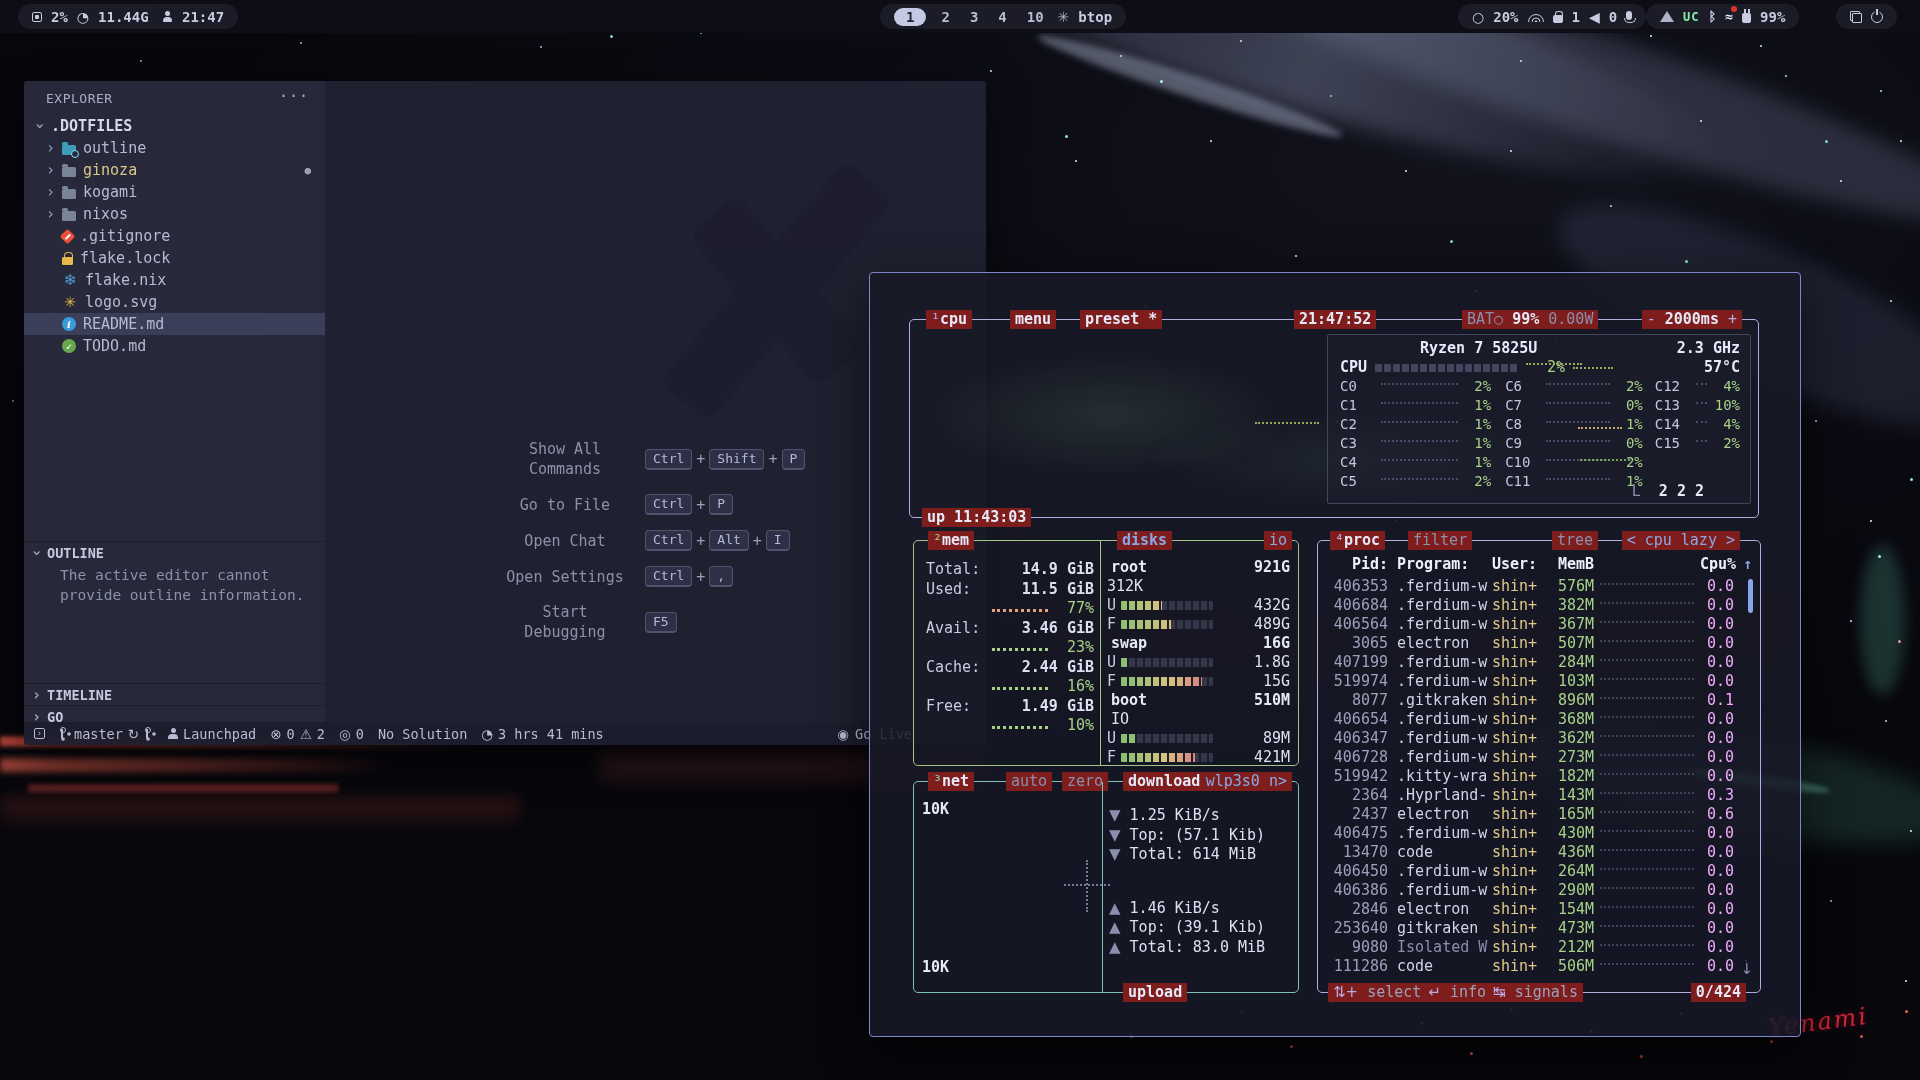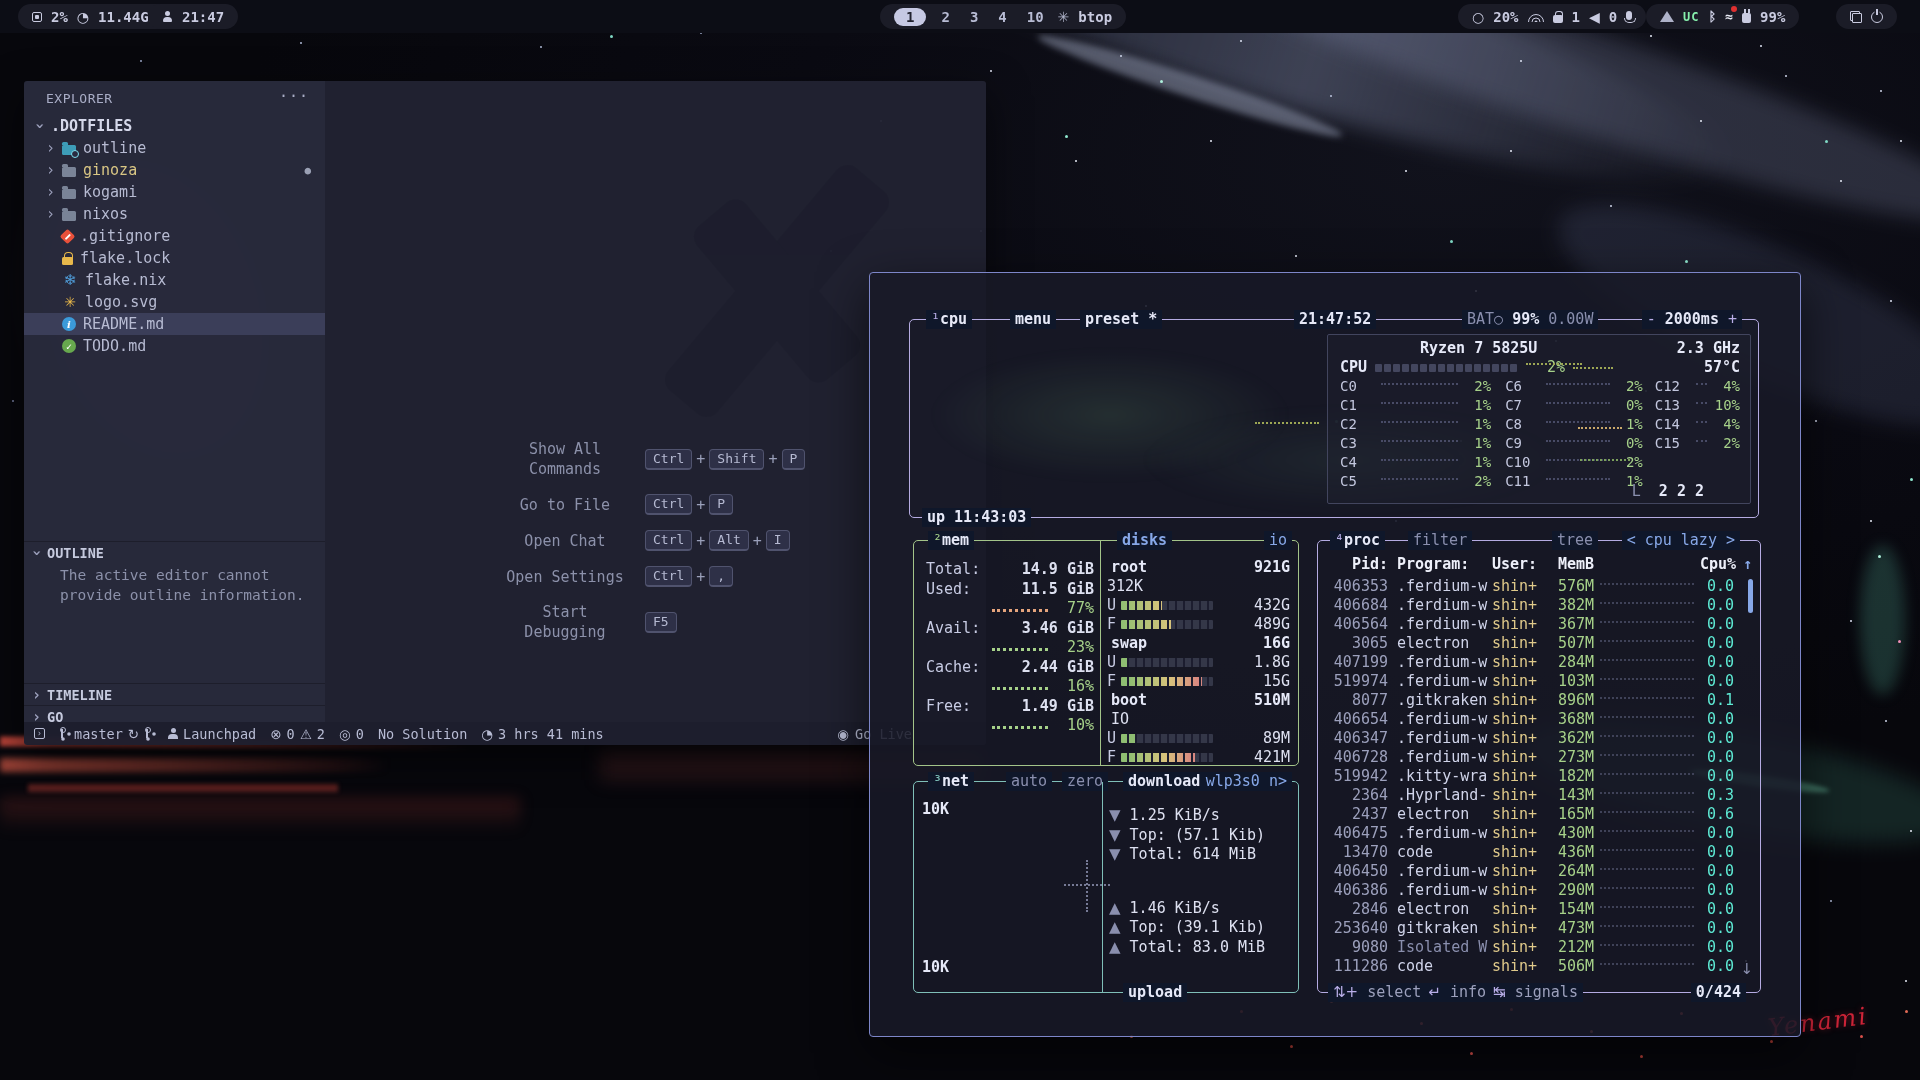--- a/index.html
+++ b/index.html
@@ -141,21 +141,21 @@
   .sb-branch::after{content:"";position:absolute;left:0.5px;top:0;width:4px;height:4px;border-radius:50%;border:1.2px solid #b8bcd4;
     box-shadow:0 9px 0 -1.2px #b8bcd4,6px 4px 0 -1.2px #b8bcd4}
   .sb-person{width:10px;height:11px;position:relative}
   .sb-person::before{content:"";position:absolute;left:2.5px;top:0;width:5px;height:5px;border-radius:50%;background:#b8bcd4}
   .sb-person::after{content:"";position:absolute;left:0;bottom:0;width:10px;height:5px;border-radius:4px 4px 0 0;background:#b8bcd4}
   
   .btop{position:absolute;left:869px;top:272px;width:932px;height:765px;z-index:20;
     background:rgba(24,25,39,.87);border:1.5px solid #7d86c9;border-radius:4px;
     box-shadow:0 16px 50px rgba(0,0,0,.6);font-size:15px}
   .bbox{position:absolute;border-radius:5px}
-  .chip{position:absolute;top:-10px;background:#0f172a;padding:0 5px;line-height:19px;white-space:nowrap}
+  .chip{position:absolute;top:-10px;background:#7f1d1d;padding:0 5px;line-height:19px;white-space:nowrap}
   .chip-b{top:auto;bottom:-10px}
   .lav{color:#b9aee8}.grn{color:#a6d189}.teal{color:#85ccc3}.blu{color:#87a8e8}
   .wht{color:#e6e9f8;font-weight:bold}.dim{color:#8a8fae}
   .cpu-box{left:39px;top:46px;width:850px;height:199px;border:1.5px solid #b5abe2}
   .cpu-glow1{position:absolute;left:20px;top:30px;width:360px;height:130px;border-radius:50%;
     background:radial-gradient(closest-side,rgba(125,190,130,.14),transparent);filter:blur(6px)}
   .cpu-glow2{position:absolute;left:230px;top:90px;width:420px;height:100px;border-radius:50%;
     background:radial-gradient(closest-side,rgba(110,170,140,.10),transparent);filter:blur(8px)}
   .dotspan{border-bottom:2px dotted #9ca654;height:2px;position:absolute}
   .corepanel{position:absolute;left:417px;top:14px;width:424px;height:170px;background:rgba(30,31,46,.5);
@@ -209,21 +209,21 @@
   .proc-box{left:447px;top:267px;width:444px;height:453px;border:1.5px solid #b5abe2}
   .phead{position:absolute;left:8px;right:26px;top:14px;display:flex;line-height:19px;color:#eef0fa;font-weight:bold}
   .prows{position:absolute;left:8px;right:26px;top:36px}
   .prow{display:flex;align-items:center;line-height:19px}
   .c-pid{width:62px;text-align:right;color:#9ca0bc}
   .c-prog{width:104px;padding-left:9px;color:#d0d4ea}
   .c-prog.dimp{color:#8a8fae}
   .c-user{width:56px;color:#dfc98a}
   .c-mem{width:46px;text-align:right;color:#a6d189}
   .c-dots{flex:1;margin:0 6px;border-bottom:2px dotted #3f4258;transform:translateY(-3px)}
-  .c-cpu{width:34px;text-align:right;color:#5eead4}
+  .c-cpu{width:34px;text-align:right;color:#f0abfc}
   .h-pid{width:62px;text-align:right}.h-prog{width:104px;padding-left:9px}.h-user{width:56px}
   .h-mem{width:46px;text-align:right}.h-sp{flex:1}.h-cpu{width:34px;text-align:right}
   .sortarrow{position:absolute;right:8px;top:14px;color:#87a8e8;font-weight:bold}
   .pscroll{position:absolute;right:7px;top:38px;width:5px;height:34px;border-radius:3px;background:#87a8e8}
   .pdown{position:absolute;right:7px;bottom:14px;color:#8a8fae}
   .phints{left:10px;display:flex;gap:7px;align-items:center}
   .phints .psym{color:#b9aee8;font-family:"DejaVu Sans",sans-serif}
   .phints .pword{color:#9ca0bc}
   .pcount{right:14px;color:#e6e9f8;font-weight:bold}
 </style>

